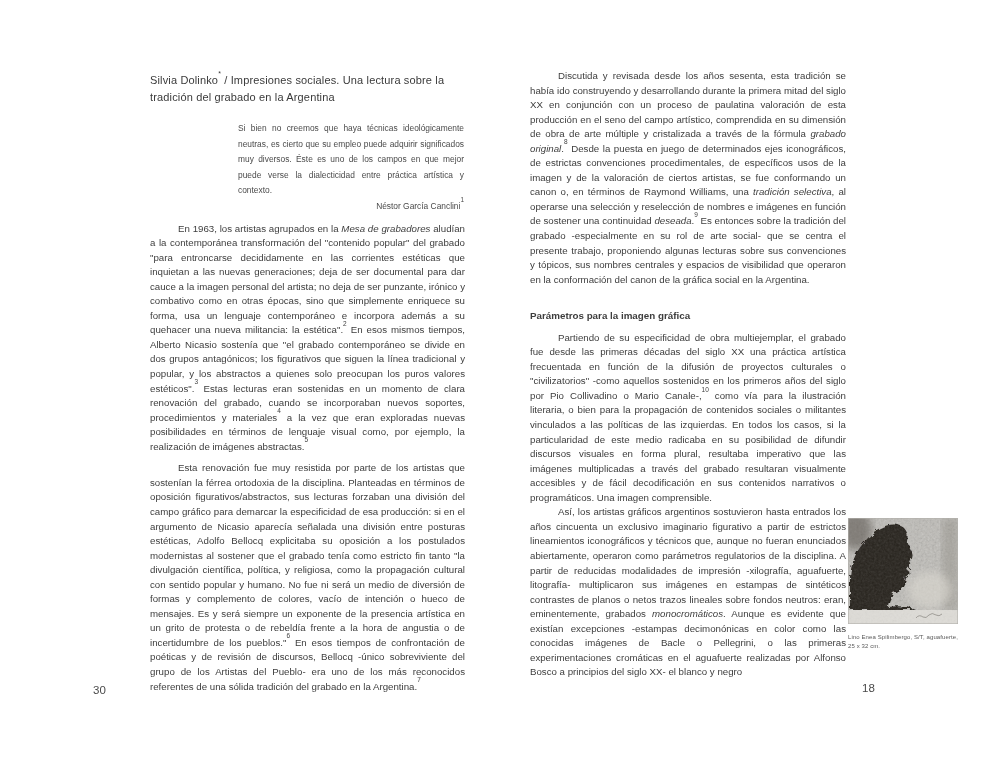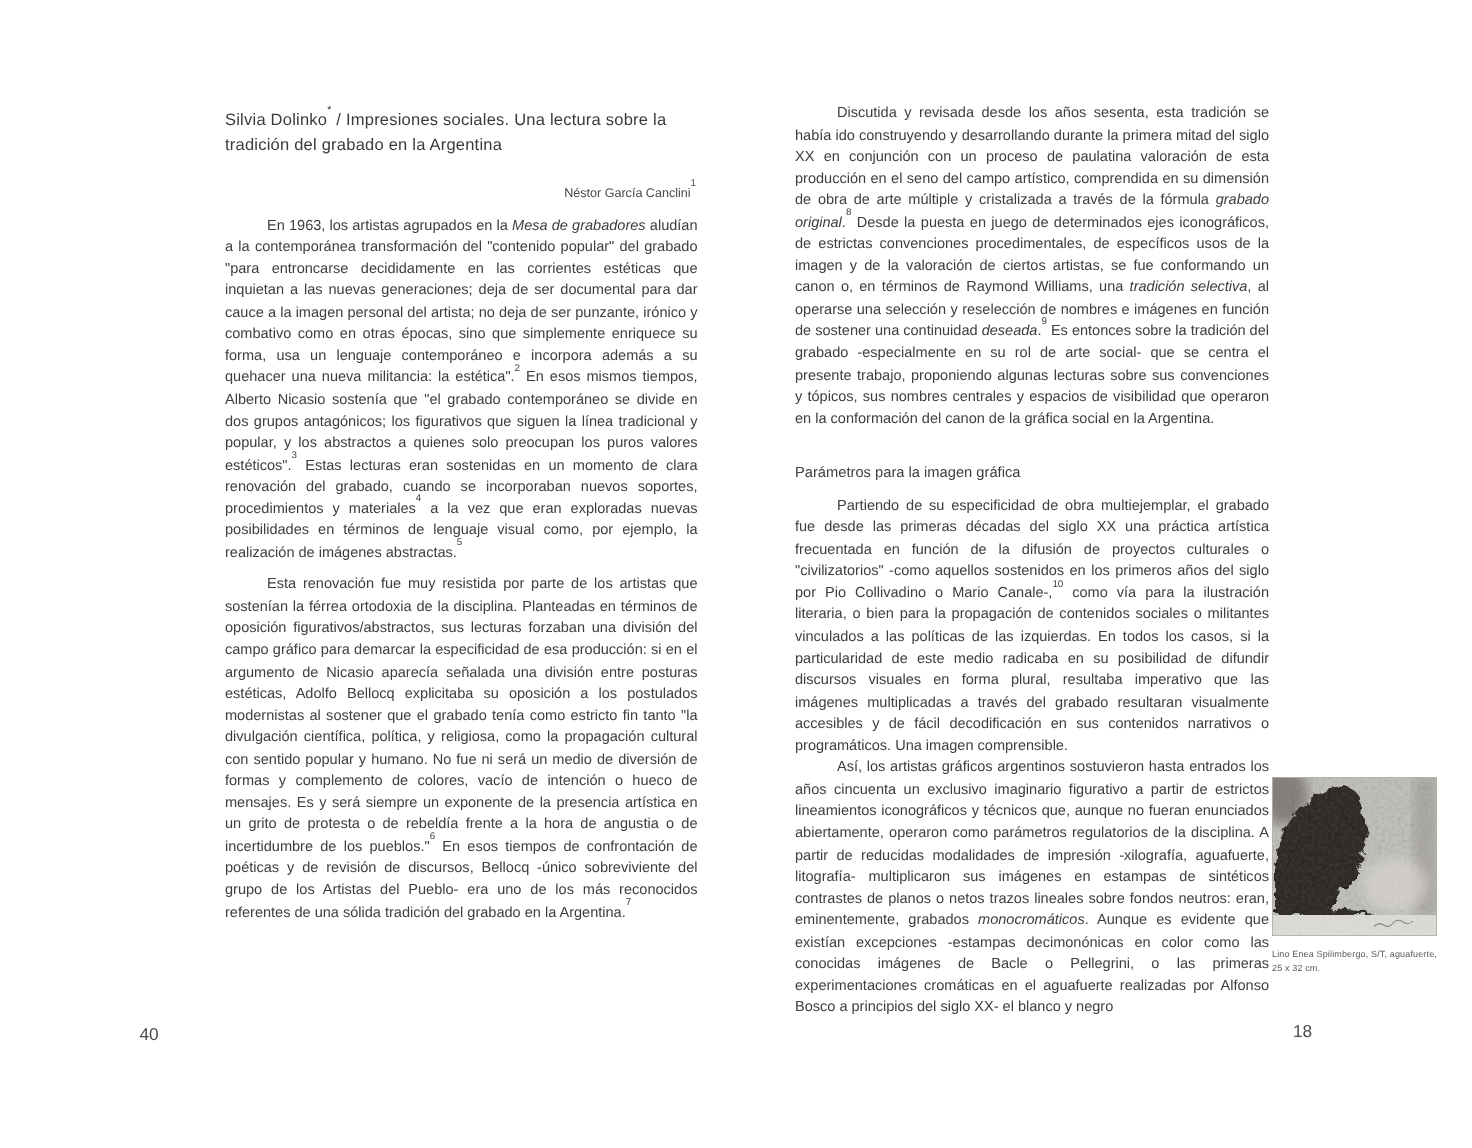--- a/index.html
+++ b/index.html
@@ -17,39 +17,40 @@
   .epigraph { font-size:8.4px; line-height:15.6px; text-align:justify; color:#4a4a4a; }
   .attribution { font-size:8.4px; line-height:15.6px; text-align:right; color:#4a4a4a; }
 
   .bodytext { margin-top:7px; font-size:9.7px; line-height:14.55px; text-align:justify; }
   .para { text-indent:28px; margin:0; }
   .col-left .para + .para { margin-top:7px; }
 
   sup { font-size:6.5px; line-height:0; position:relative; top:-3.2px; }
   i { font-style:italic; }
 
-  .section-heading { font-weight:normal; font-size:9.8px; margin-top:22px; margin-bottom:7px; }
+  .section-heading { font-weight:bold; font-size:9.8px; margin-top:22px; margin-bottom:7px; }
 
   .figure { position:absolute; left:848px; top:518px; width:112px; }
   .figure svg { display:block; }
   .figure-caption { margin-top:9px; font-size:6px; line-height:8.5px; color:#5a5a5a; letter-spacing:.1px; }
 
   .page-number { position:absolute; font-size:11.5px; color:#4a4a4a; }
   .page-number.left  { left:93px;  top:684px; }
   .page-number.right { left:862px; top:682px; }
 </style>
 </head>
 <body>
 
 <div class="spread">
 
   <div class="col-left">
     <div class="title">Silvia Dolinko<sup>*</sup> / Impresiones sociales. Una lectura sobre la tradición del grabado en la Argentina</div>
 
     <div class="epigraph-block">
+      <div class="epigraph">Si bien no creemos que haya técnicas ideológicamente neutras, es cierto que su empleo puede adquirir significados muy diversos. Éste es uno de los campos en que mejor puede verse la dialecticidad entre práctica artística y contexto.</div>
       <div class="attribution">Néstor García Canclini<sup>1</sup></div>
     </div>
 
     <div class="bodytext">
       <p class="para">En 1963, los artistas agrupados en la <i>Mesa de grabadores</i> aludían a la contemporánea transformación del "contenido popular" del grabado "para entroncarse decididamente en las corrientes estéticas que inquietan a las nuevas generaciones; deja de ser documental para dar cauce a la imagen personal del artista; no deja de ser punzante, irónico y combativo como en otras épocas, sino que simplemente enriquece su forma, usa un lenguaje contemporáneo e incorpora además a su quehacer una nueva militancia: la estética".<sup>2</sup> En esos mismos tiempos, Alberto Nicasio sostenía que "el grabado contemporáneo se divide en dos grupos antagónicos; los figurativos que siguen la línea tradicional y popular, y los abstractos a quienes solo preocupan los puros valores estéticos".<sup>3</sup> Estas lecturas eran sostenidas en un momento de clara renovación del grabado, cuando se incorporaban nuevos soportes, procedimientos y materiales<sup>4</sup> a la vez que eran exploradas nuevas posibilidades en términos de lenguaje visual como, por ejemplo, la realización de imágenes abstractas.<sup>5</sup></p>
       <p class="para">Esta renovación fue muy resistida por parte de los artistas que sostenían la férrea ortodoxia de la disciplina. Planteadas en términos de oposición figurativos/abstractos, sus lecturas forzaban una división del campo gráfico para demarcar la especificidad de esa producción: si en el argumento de Nicasio aparecía señalada una división entre posturas estéticas, Adolfo Bellocq explicitaba su oposición a los postulados modernistas al sostener que el grabado tenía como estricto fin tanto "la divulgación científica, política, y religiosa, como la propagación cultural con sentido popular y humano. No fue ni será un medio de diversión de formas y complemento de colores, vacío de intención o hueco de mensajes. Es y será siempre un exponente de la presencia artística en un grito de protesta o de rebeldía frente a la hora de angustia o de incertidumbre de los pueblos."<sup>6</sup> En esos tiempos de confrontación de poéticas y de revisión de discursos, Bellocq -único sobreviviente del grupo de los Artistas del Pueblo- era uno de los más reconocidos referentes de una sólida tradición del grabado en la Argentina.<sup>7</sup></p>
     </div>
   </div>
 
   <div class="col-right">
@@ -97,16 +98,16 @@
       <rect x="0" y="92" width="110" height="14" filter="url(#noiseF)" opacity="0.25"></rect>
       <path d="M68,100 q3,-4 7,-1 q3,2 6,-2 q3,-3 7,0 q3,2 6,-1" stroke="#87847e" stroke-width="0.7" fill="none"></path>
       <rect x="0.3" y="0.3" width="109.4" height="105.4" fill="none" stroke="#b3b1ac" stroke-width="0.6"></rect>
     </svg>
     <div class="figure-caption">
       <div>Lino Enea Spilimbergo, S/T, aguafuerte,</div>
       <div>25 x 32 cm.</div>
     </div>
   </div>
 
-  <div class="page-number left">40</div>
+  <div class="page-number left">30</div>
   <div class="page-number right">18</div>
 
 </div>
 
 </body></html>

